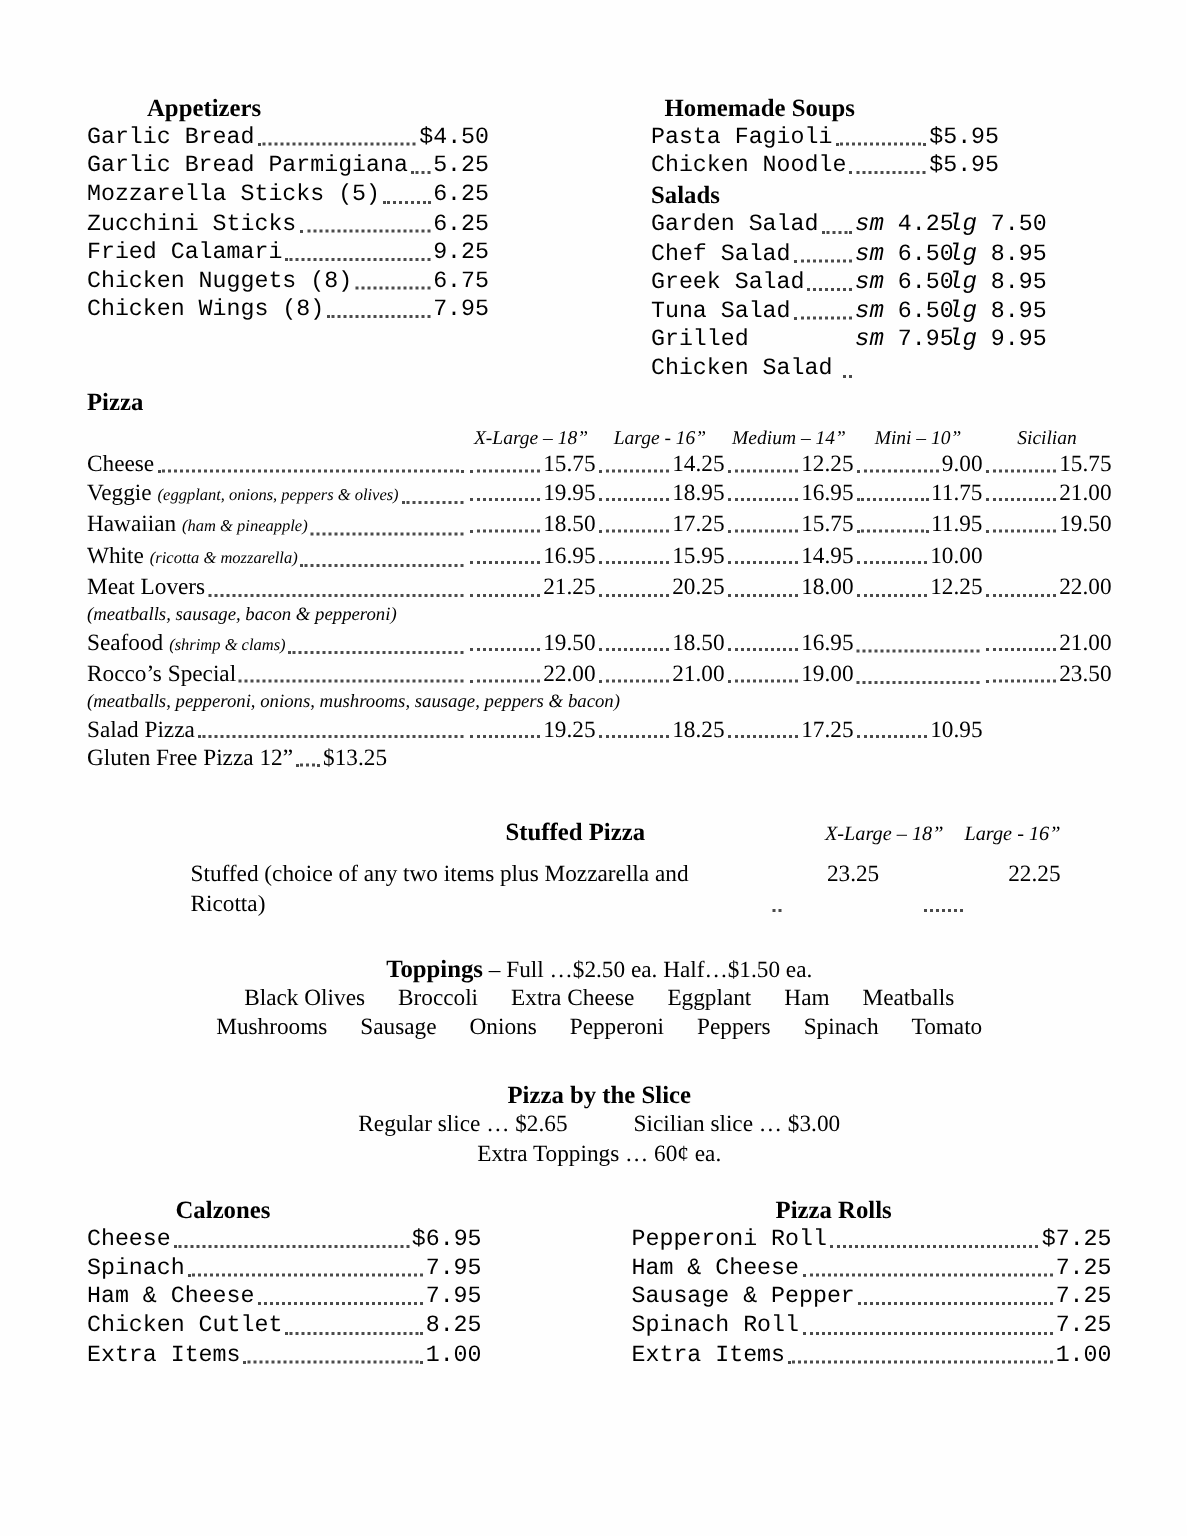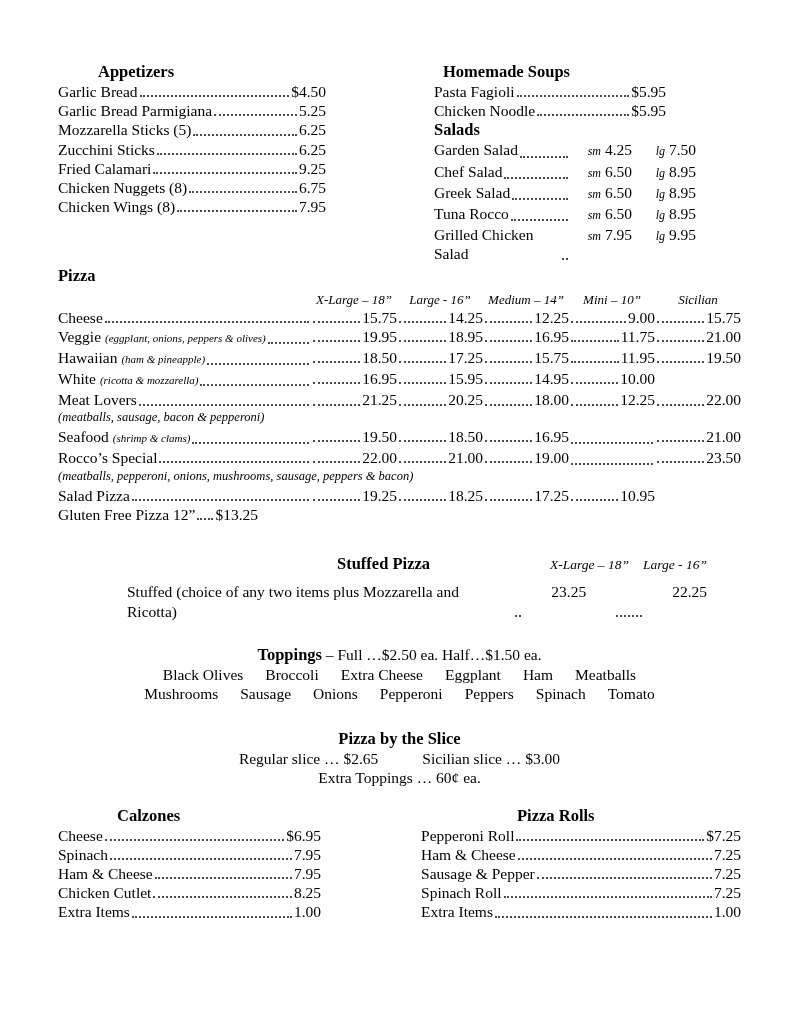--- a/index.html
+++ b/index.html
@@ -4,32 +4,32 @@
 <style>
   html,body{margin:0;padding:0;background:#ffffff;}
   .page{
     width:791px;height:1024px;background:#fefefe;position:relative;
     box-sizing:border-box;padding:62px 50px 0 58px;
     font-family:"Liberation Serif","DejaVu Serif",serif;
     color:#000000;font-size:15.5px;line-height:19.2px;
   }
   .h1{font-weight:bold;font-size:16.5px;line-height:20px;}
   .center{text-align:left;}
-  .row{display:flex;align-items:baseline;}
+  .row{display:flex;align-items:baseline;font-family:Liberation Mono, monospace;}
   .leader{flex:1 1 auto;min-width:6px;border-bottom:2px dotted #4b4b4b;align-self:flex-end;margin:0 2px 4px 2px;}
   .price{white-space:nowrap;}
 
   
   .top{display:flex;}
   .col-l{width:268px;}
   .col-r{width:262px;margin-left:108px;}
   .apps-title{margin-left:40px;}
   .soups-title{margin-left:9px;}
   .soup-row{width:232px;}
-  .sz{font-style:italic;font-size:12px;}
+  .sz{font-style:italic;font-size:16px;}
   .sm-group{width:62px;text-align:right;white-space:nowrap;flex:0 0 auto;}
   .lg-group{width:64px;text-align:right;white-space:nowrap;flex:0 0 auto;}
 
   
   .pizza-title{margin-top:2px;}
   .phead{display:flex;align-items:baseline;margin-top:6px;font-style:italic;font-size:13px;line-height:16px;}
   .phead .pn{flex:1 1 auto;}
   .pcol{width:86px;text-align:center;flex:0 0 auto;}
   .prow{display:flex;align-items:baseline;}
   .prow .pn{display:flex;align-items:baseline;flex:1 1 auto;min-width:0;}
@@ -133,21 +133,21 @@
           <span class="sm-group"><span class="sz">sm</span> <span>6.50</span></span>
           <span class="lg-group"><span class="sz">lg</span> <span>8.95</span></span>
         </div>
       <div class="row">
           <span>Greek Salad</span>
           <span class="leader"></span>
           <span class="sm-group"><span class="sz">sm</span> <span>6.50</span></span>
           <span class="lg-group"><span class="sz">lg</span> <span>8.95</span></span>
         </div>
       <div class="row">
-          <span>Tuna Rocco</span>
+          <span>Tuna Salad</span>
           <span class="leader"></span>
           <span class="sm-group"><span class="sz">sm</span> <span>6.50</span></span>
           <span class="lg-group"><span class="sz">lg</span> <span>8.95</span></span>
         </div>
       <div class="row">
           <span>Grilled Chicken Salad</span>
           <span class="leader"></span>
           <span class="sm-group"><span class="sz">sm</span> <span>7.95</span></span>
           <span class="lg-group"><span class="sz">lg</span> <span>9.95</span></span>
         </div>

